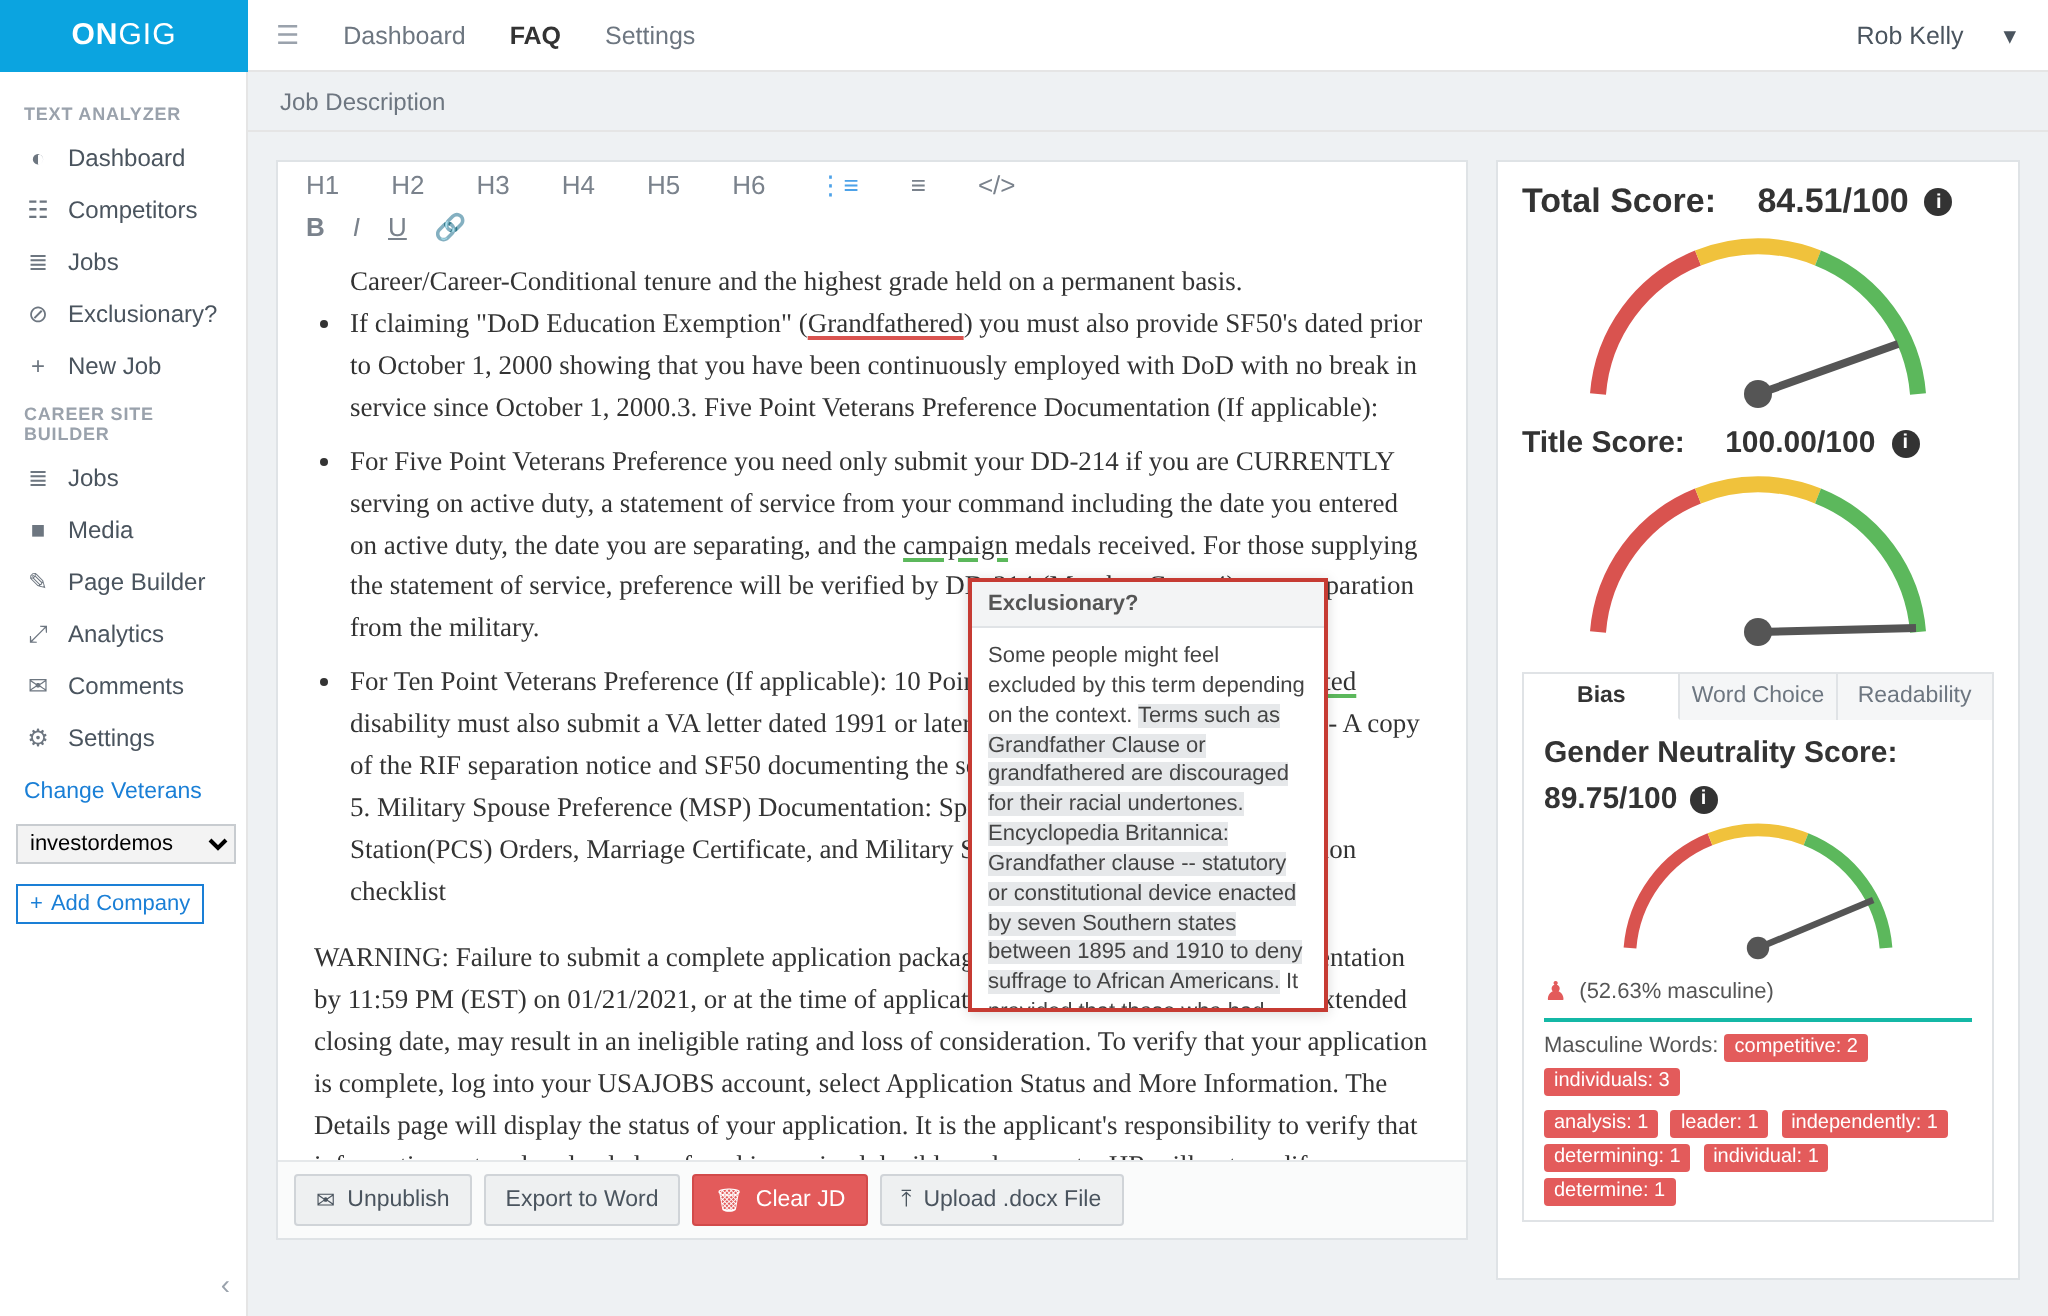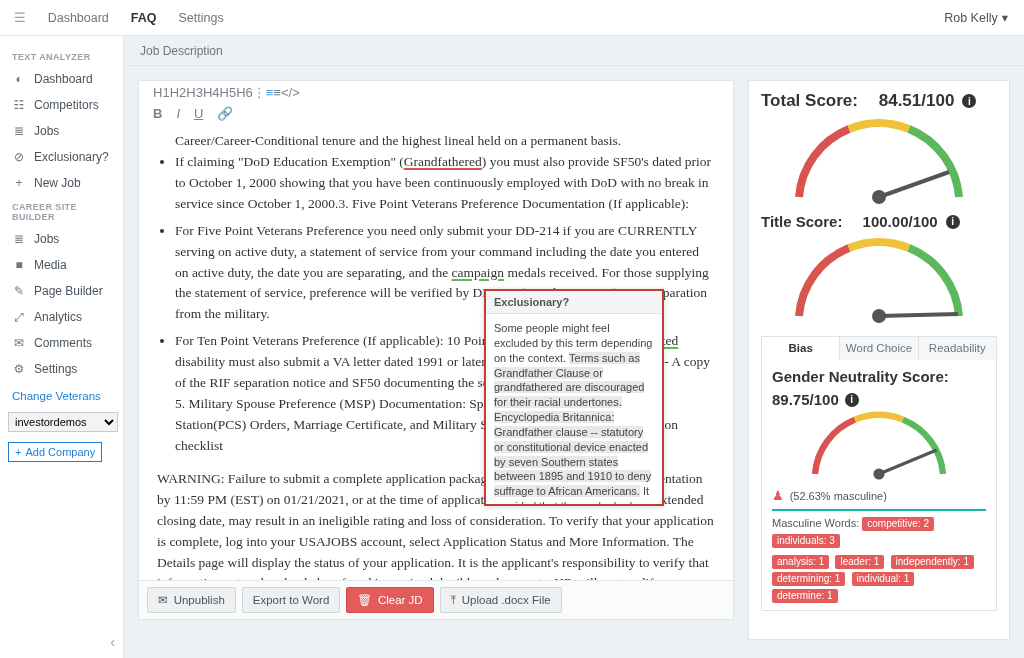--- a/index.html
+++ b/index.html
@@ -6,21 +6,21 @@
   body { font-family: -apple-system, "Helvetica Neue", Arial, sans-serif; font-size: 13px; color: #333; background: #eef1f3; }
 
   
   .topbar { height: 36px; display: flex; align-items: center; background: #fff; border-bottom: 1px solid #e5e5e5; }
   .brand { width: 124px; height: 36px; background: #0ba4e0; color: #fff; display: flex; align-items: center; justify-content: center; font-weight: 700; font-size: 15px; letter-spacing: .5px; }
   .brand .gig { color: #fff; font-weight: 300; }
   .hamburger { padding: 0 14px; color: #9aa2ac; cursor: pointer; }
   .top-tabs { display: flex; gap: 22px; margin-left: 8px; font-size: 12.5px; color: #6d7680; }
   .top-tabs .tab { cursor: pointer; }
   .top-tabs .tab.active { color: #333; font-weight: 600; }
-  .user-menu { margin-left: auto; padding: 0 16px; color: #4a545e; cursor: pointer; font-size: 12.5px; display: flex; align-items: center; gap: 4px; }
+  .user-menu { margin-left: auto; padding: 0 16px; color: #4a545e; cursor: pointer; font-size: 12.5px; display: flex; align-items: center; gap: 20px; }
 
   
   .app { display: flex; min-height: calc(658px - 36px); justify-content: center; }
 
   
   .sidebar { width: 124px; background: #fff; border-right: 1px solid #e5e5e5; padding: 10px 0; font-size: 12px; color: #555; position: relative; }
   .side-section-title { font-size: 9px; color: #9aa2ac; letter-spacing: .4px; padding: 6px 12px 4px; font-weight: 700; text-transform: uppercase; }
   .side-item { padding: 6px 12px; display: flex; align-items: center; gap: 8px; cursor: pointer; color: #4a545e; }
   .side-item .ic { width: 14px; text-align: center; color: #6d7680; font-size: 12px; }
   .change-company { color: #1a7fd6; padding: 8px 12px; font-size: 11.5px; cursor: pointer; }
@@ -32,21 +32,21 @@
   .main { flex: 1; display: flex; flex-direction: column; min-width: 0; }
   .crumbbar { height: 30px; display: flex; align-items: center; padding: 0 16px; font-size: 12px; color: #6d7680; background: transparent; border-bottom: 1px solid #e5e5e5; }
   .content-row { flex: 1; display: flex; min-height: 0; }
 
   
   .editor-wrap { flex: 1; padding: 14px 8px 0 14px; min-width: 0; }
   .editor-card { background: #fff; border: 1px solid #dfe3e6; display: flex; flex-direction: column; height: 540px; position: relative; }
   .card-title-row { padding: 10px 14px 6px; }
   .card-title { font-size: 17px; color: #333; font-family: Georgia, serif; }
   .show-additional { margin: 6px 10px 8px; padding: 7px; text-align: center; background: #f2f3f4; color: #4a545e; font-size: 12px; border: 1px solid #e0e3e6; cursor: pointer; }
-  .toolbar { display: flex; gap: 0; padding: 4px 14px 6px; color: #7a828c; font-size: 13px; align-items: center; }
+  .toolbar { display: flex; gap: 26px; padding: 4px 14px 6px; color: #7a828c; font-size: 13px; align-items: center; }
   .toolbar .h { font-family: Arial; font-size: 13px; cursor: pointer; }
   .toolbar2 { display: flex; gap: 14px; padding: 0 14px 8px; color: #7a828c; font-size: 13px; }
   .toolbar2 span { cursor: pointer; }
 
   .editor-body { flex: 1; overflow: hidden; padding: 2px 18px 10px 18px; font-family: Georgia, "Times New Roman", serif; font-size: 13.5px; color: #333; line-height: 1.55; position: relative; }
   .editor-body ul { margin: 0 0 12px 18px; }
   .editor-body li { margin-bottom: 6px; }
   .editor-body p { margin-top: 10px; }
   .underline-green { text-decoration: underline; text-decoration-color: #5cb85c; text-decoration-thickness: 2px; text-underline-offset: 2px; }
   .underline-red { text-decoration: underline; text-decoration-color: #d9534f; text-decoration-thickness: 2px; text-underline-offset: 2px; }
@@ -78,20 +78,24 @@
   .word-block .lbl { font-size: 11px; color: #555; margin-bottom: 4px; }
   .pill { display: inline-block; padding: 1px 5px 2px; border-radius: 2px; font-size: 10px; color: #fff; margin: 0 3px 3px 0; white-space: nowrap; }
   .pill.red { background: #e35b5b; }
 
   svg.gauge-svg { display: block; }
 </style>
 </head>
 <body>
 
 <div class="topbar">
+  <div class="brand">
+    <span>ON</span>
+      <span class="gig">GIG</span>
+  </div>
   <div class="hamburger">☰</div>
   <div class="top-tabs">
     <div class="tab">Dashboard</div>
     <div class="tab active">FAQ</div>
     <div class="tab">Settings</div>
   </div>
   <div class="user-menu">
     <span>Rob Kelly</span>
       <span>▾</span>
   </div>
@@ -178,21 +182,21 @@
             <span>&lt;/&gt;</span>
           </div>
           <div class="toolbar2">
             <span><b>B</b></span>
             <span><i>I</i></span>
             <span><u>U</u></span>
             <span>🔗</span>
           </div>
 
           <div class="editor-body">
-            <div style="margin-left:18px;">Career/Career-Conditional tenure and the highest lineal held on a permanent basis.</div>
+            <div style="margin-left:18px;">Career/Career-Conditional tenure and the highest grade held on a permanent basis.</div>
             <ul>
               <li>
                 <span>If claiming "DoD Education Exemption" (</span><span class="underline-red">Grandfathered</span><span>) you must also provide SF50's dated prior to October 1, 2000 showing that you have been continuously employed with DoD with no break in service since October 1, 2000.3. Five Point Veterans Preference Documentation (If applicable):</span>
               </li>
               <li>
                 <span>For Five Point Veterans Preference you need only submit your DD-214 if you are CURRENTLY serving on active duty, a statement of service from your command including the date you entered on active duty, the date you are separating, and the </span><span class="underline-green">campaign</span><span> medals received. For those supplying the statement of service, preference will be verified by DD-214 (Member Copy 4) upon separation from the military.</span>
               </li>
               <li>
                 <span>For Ten Point Veterans Preference (If applicable): 10 Point veterans with a service-</span><span class="underline-green">connected</span><span> disability must also submit a VA letter dated 1991 or later. Derived Eligible (if applicable) - A copy of the RIF separation notice and SF50 documenting the separation</span><br>
                 <span>5. Military Spouse Preference (MSP) Documentation: Sponsor's Permanent Change of Station(PCS) Orders, Marriage Certificate, and Military Spouse Preference Self-Certification checklist</span>

